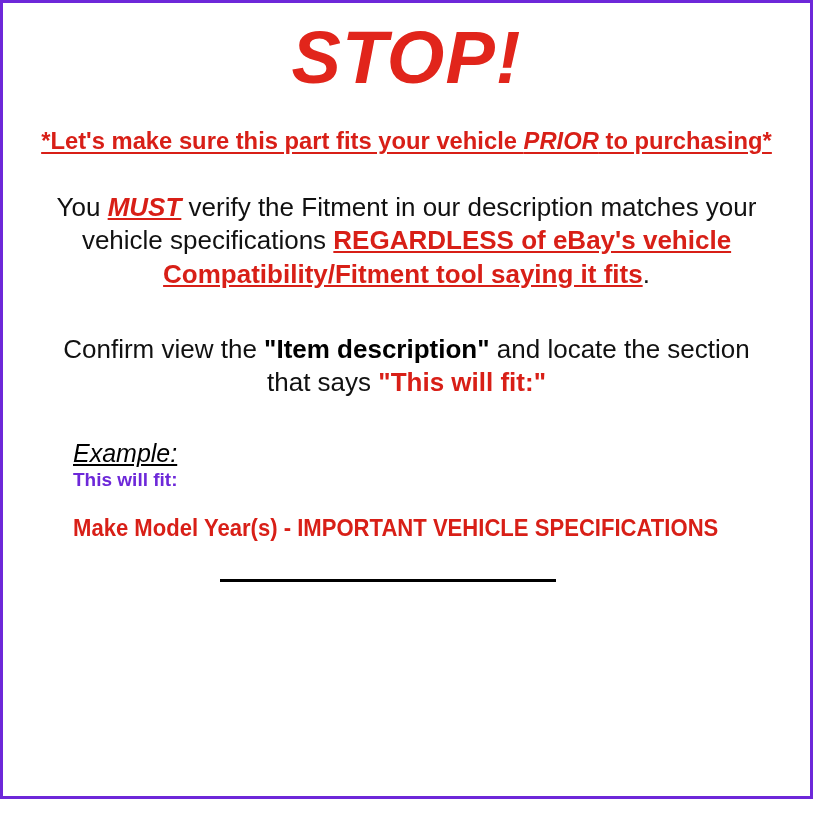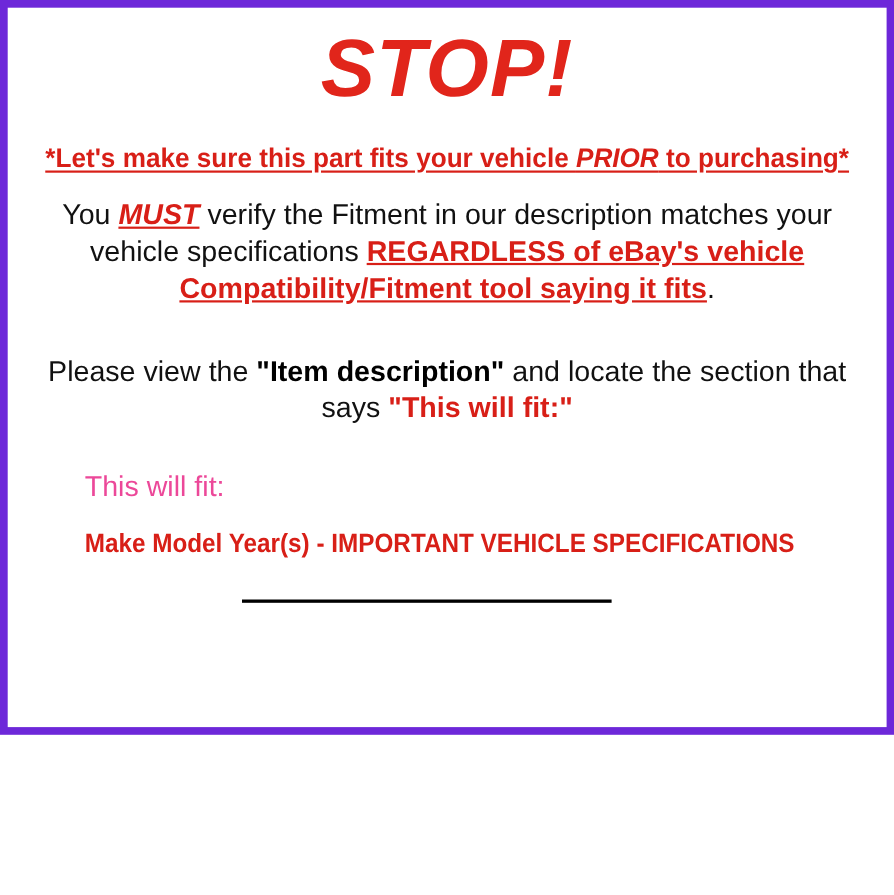--- a/index.html
+++ b/index.html
@@ -10,23 +10,23 @@
   body {
     width: 813px;
     height: 814px;
     overflow: hidden;
     font-family: "Liberation Sans", sans-serif;
   }
 
   #fitment-notice {
     box-sizing: border-box;
     width: 813px;
-    height: 668px;
+    height: 799px;
     background: #ffffff;
-    border: 7px solid #6d28d9;
+    border: 3px solid #6d28d9;
     padding: 0 12px;
     text-align: center;
     color: #000000;
   }
 
   .stop-heading {
     font-size: 74px;
     font-weight: bold;
     font-style: italic;
     color: #e1251b;
@@ -53,21 +53,21 @@
 
   .para {
     font-size: 26px;
     line-height: 1.28;
     color: #111111;
     margin: 0;
     padding: 0 24px;
   }
 
   .para-must {
-    margin-top: 20px;
+    margin-top: 36px;
   }
   .para-view {
     margin-top: 42px;
   }
 
   .red-bold-ital-ul {
     color: #d81f17;
     font-weight: bold;
     font-style: italic;
     text-decoration: underline;
@@ -95,23 +95,23 @@
   }
   .example-label {
     font-size: 25px;
     font-style: italic;
     color: #000000;
     text-decoration: underline;
     text-underline-offset: 2px;
     display: inline-block;
   }
   .this-will-fit {
-    font-size: 26px;
-    font-weight: normal;
-    color: #ec4899;
+    font-size: 19px;
+    font-weight: bold;
+    color: #6d28d9;
     margin-top: 1px;
   }
   .spec-line {
     font-size: 24px;
     font-weight: bold;
     color: #d81f17;
     margin-top: 23px;
     white-space: nowrap;
     transform: scaleX(0.92);
     transform-origin: left center;
@@ -140,23 +140,24 @@
 <body>
 
 <div id="fitment-notice">
 
   <div class="stop-heading">STOP!</div>
 
   <div class="tagline"><span>*Let's make sure this part fits your vehicle </span><span class="ital">PRIOR</span><span> to purchasing*</span></div>
 
   <p class="para para-must"><span>You </span><span class="red-bold-ital-ul">MUST</span><span> verify the Fitment in our description matches your vehicle specifications </span><span class="red-bold-ul">REGARDLESS of eBay's vehicle Compatibility/Fitment tool saying it fits</span><span>.</span></p>
 
-  <p class="para para-view"><span>Please view the </span><span class="blk-bold">"Item description"</span><span> and locate the section that says </span><span class="red-bold">"This will fit:"</span></p>
+  <p class="para para-view"><span>Confirm view the </span><span class="blk-bold">"Item description"</span><span> and locate the section that says </span><span class="red-bold">"This will fit:"</span></p>
 
   <div class="example-block">
+    <div><span class="example-label">Example:</span></div>
     <div class="this-will-fit">This will fit:</div>
     <div class="spec-line">Make Model Year(s) - IMPORTANT VEHICLE SPECIFICATIONS</div>
   </div>
 
   <div class="divider-wrap">
     <span class="divider"></span>
   </div>
 
 
 

